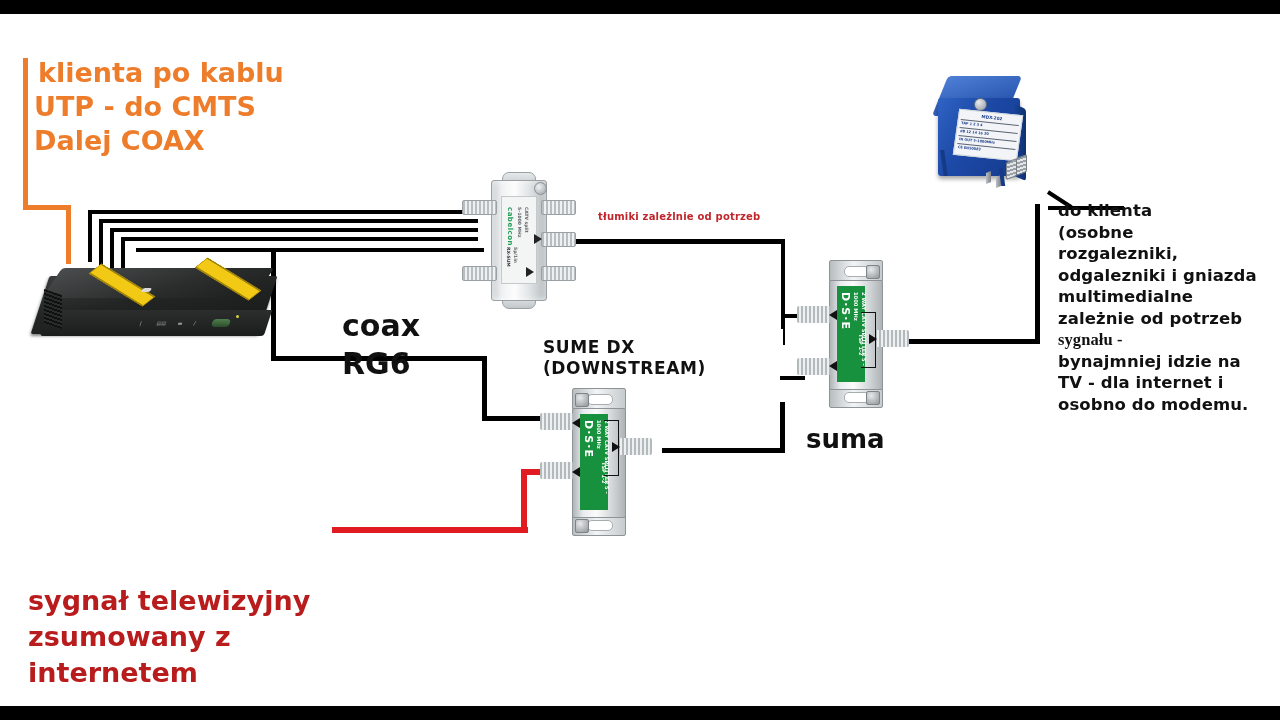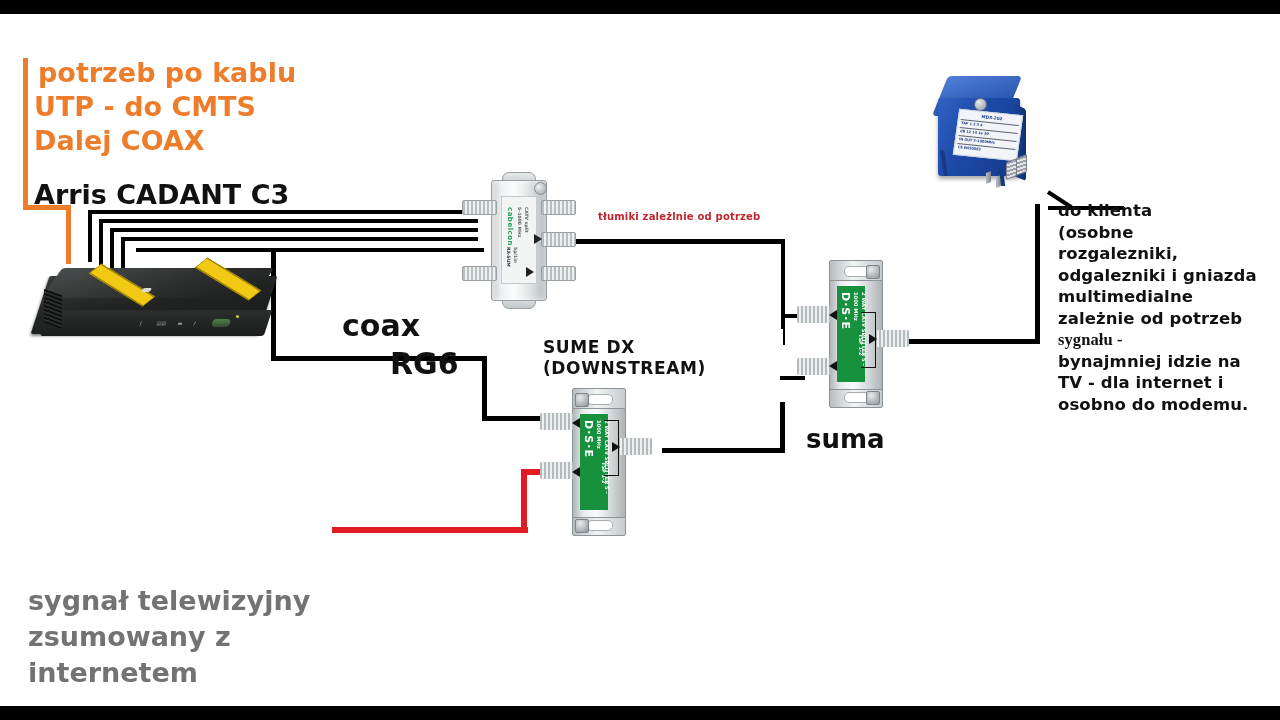--- a/index.html
+++ b/index.html
@@ -5,21 +5,21 @@
   html,body{margin:0;padding:0;background:#000;}
   body{width:1280px;height:720px;overflow:hidden;font-family:"DejaVu Sans","Liberation Sans",sans-serif;}
   #stage{position:relative;width:1280px;height:720px;background:#000;}
   #canvas{position:absolute;left:0;top:14px;width:1280px;height:692px;background:#ffffff;overflow:hidden;}
   .bar{position:absolute;left:0;width:1280px;background:#000;}
   #barTop{top:0;height:14px;}
   #barBot{top:706px;height:14px;}
 
   .txt{position:absolute;white-space:pre;line-height:1.08;}
   .orange{color:#ed7d2b;font-weight:bold;}
-  .red{color:#737373;font-weight:bold;}
+  .red{color:#b91c1c;font-weight:bold;}
   .blk{color:#111;font-weight:bold;}
   .tinyred{color:#c0262b;font-weight:bold;font-size:10px;letter-spacing:.2px;}
 
   
   .wire{position:absolute;background:#000;}
   .wire-o{position:absolute;background:#ed7d2b;}
   .wire-r{position:absolute;background:#e01b22;}
 
   
   #cmts{position:absolute;left:22px;top:238px;width:262px;height:102px;}
@@ -251,31 +251,30 @@
         <div class="bl" style="top:35px;">CE     EN50083</div>
       </div>
       <div class="bt-conn" style="left:76px;top:88px;"></div>
       <div class="bt-conn" style="left:86px;top:84px;"></div>
       <div class="bt-pin" style="left:56px;top:100px;"></div>
       <div class="bt-pin" style="left:66px;top:104px;"></div>
       <div class="bt-leg" style="left:12px;top:78px;"></div>
       <div class="bt-leg" style="left:70px;top:96px;height:18px;"></div>
     </div>
 
-    <div class="txt orange" style="left:38px;top:44px;font-size:27px;">potrzeb po kablu</div>
+    <div class="txt orange" style="left:38px;top:44px;font-size:27px;">klienta po kablu</div>
     <div class="txt orange" style="left:34px;top:78px;font-size:27px;">UTP - do CMTS</div>
     <div class="txt orange" style="left:34px;top:112px;font-size:27px;">Dalej COAX</div>
 
-    <div class="txt blk" style="left:34px;top:166px;font-size:27px;">Arris CADANT C3</div>
 
 
     <div class="txt tinyred" style="left:598px;top:198px;">tłumiki zależlnie od potrzeb</div>
 
     <div class="txt blk" style="left:342px;top:296px;font-size:30px;">coax</div>
-    <div class="txt blk" style="left:342px;top:334px;font-size:30px;margin-left:48px;">RG6</div>
+    <div class="txt blk" style="left:342px;top:334px;font-size:30px;">RG6</div>
 
     <div class="txt blk" style="left:543px;top:324px;font-size:17px;letter-spacing:.6px;">SUME DX</div>
     <div class="txt blk" style="left:543px;top:345px;font-size:17px;letter-spacing:.6px;">(DOWNSTREAM)</div>
 
     <div class="txt blk" style="left:806px;top:411px;font-size:26px;">suma</div>
 
     <div class="txt red" style="left:28px;top:572px;font-size:27px;">sygnał telewizyjny</div>
     <div class="txt red" style="left:28px;top:608px;font-size:27px;">zsumowany z</div>
     <div class="txt red" style="left:28px;top:644px;font-size:27px;">internetem</div>
 

